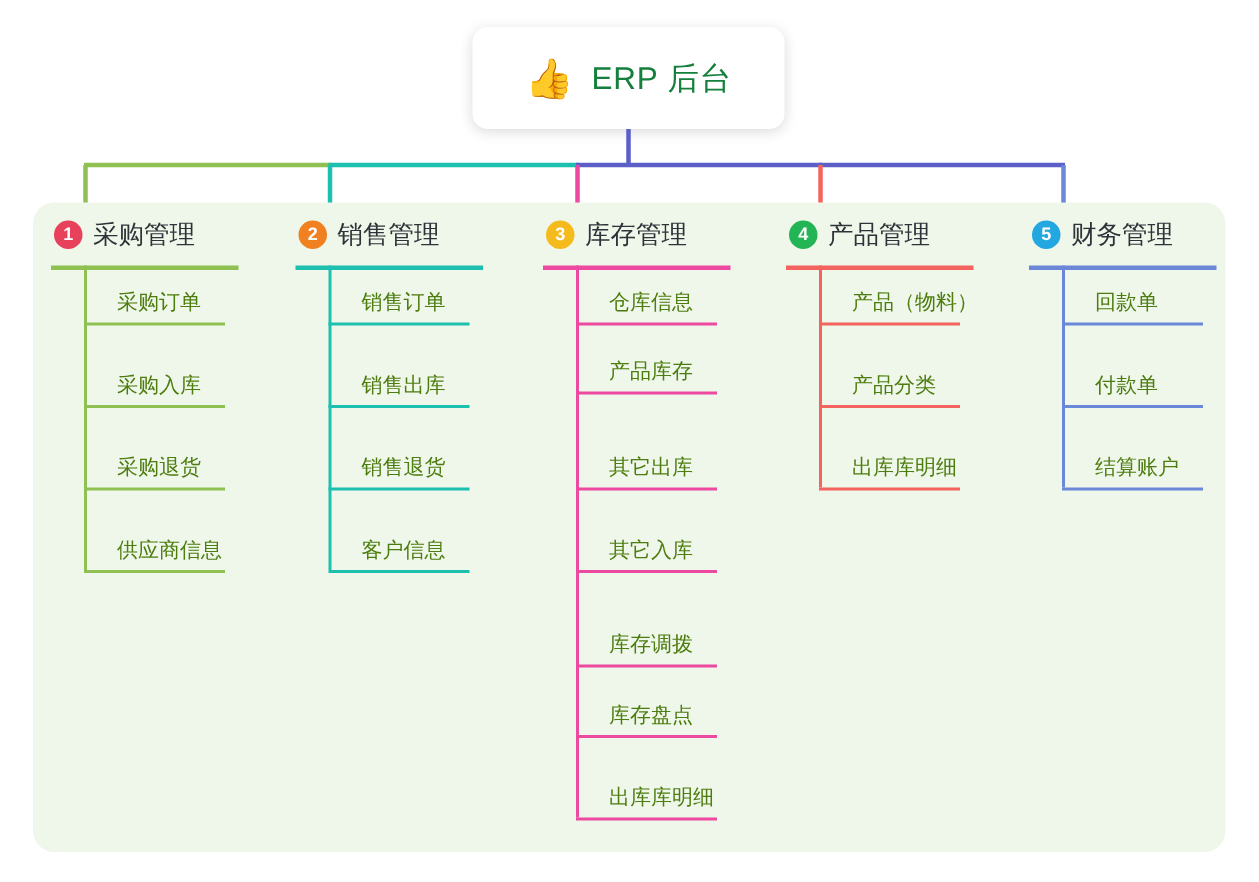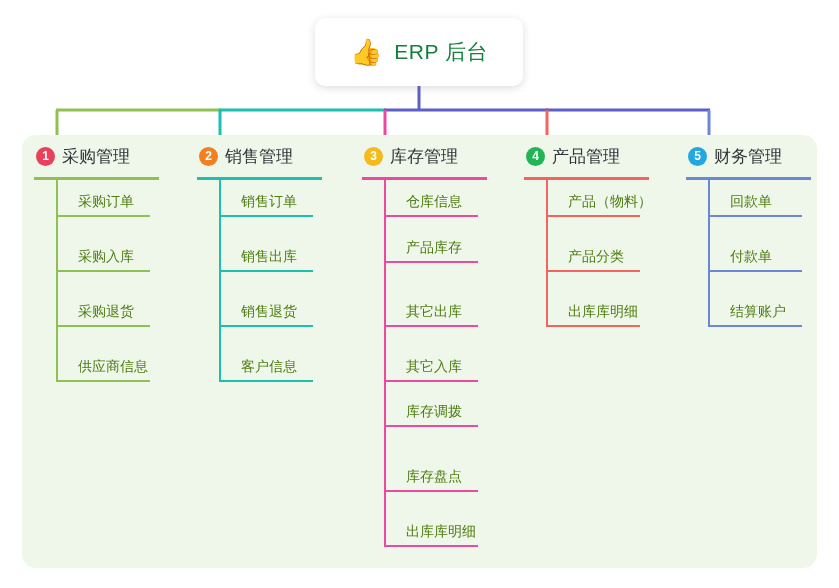--- a/index.html
+++ b/index.html
@@ -218,21 +218,21 @@
         <div class="leaf-label">产品库存</div>
       </div>
       <div class="leaf" style="top: 190px;">
         <div class="leaf-rule" style="background: rgb(238, 73, 160);"></div>
         <div class="leaf-label">其它出库</div>
       </div>
       <div class="leaf" style="top: 245px;">
         <div class="leaf-rule" style="background: rgb(238, 73, 160);"></div>
         <div class="leaf-label">其它入库</div>
       </div>
-      <div class="leaf" style="top: 290px; text-align: center;">
+      <div class="leaf" style="top: 308px; text-align: center;">
         <div class="leaf-rule" style="background: rgb(238, 73, 160);"></div>
         <div class="leaf-label">库存调拨</div>
       </div>
       <div class="leaf" style="top: 355px;">
         <div class="leaf-rule" style="background: rgb(238, 73, 160);"></div>
         <div class="leaf-label">库存盘点</div>
       </div>
       <div class="leaf" style="top: 410px;">
         <div class="leaf-rule" style="background: rgb(238, 73, 160);"></div>
         <div class="leaf-label">出库库明细</div>

